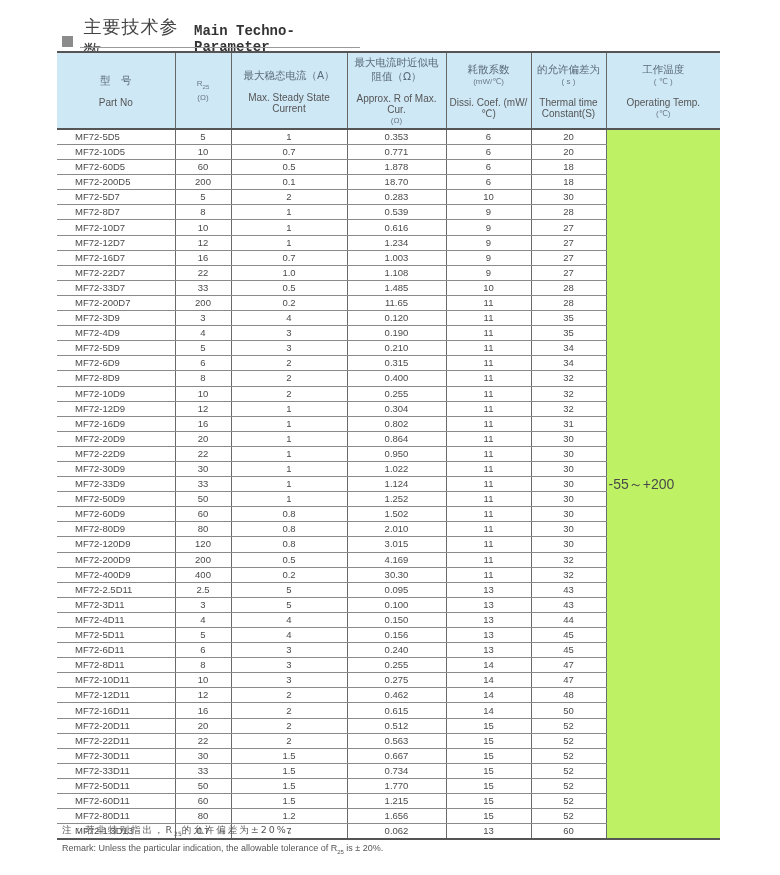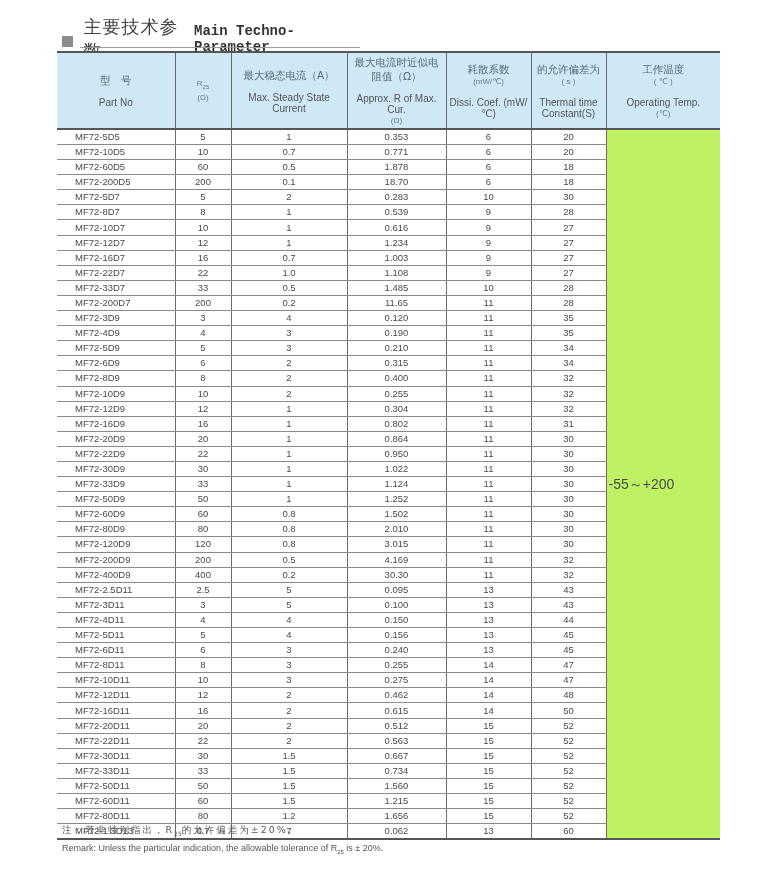--- a/index.html
+++ b/index.html
@@ -443,21 +443,21 @@
         <td>33</td>
         <td>1.5</td>
         <td>0.734</td>
         <td>15</td>
         <td>52</td>
       </tr>
       <tr>
         <td class="part">MF72-50D11</td>
         <td>50</td>
         <td>1.5</td>
-        <td>1.560</td>
+        <td>1.770</td>
         <td>15</td>
         <td>52</td>
       </tr>
       <tr>
         <td class="part">MF72-60D11</td>
         <td>60</td>
         <td>1.5</td>
         <td>1.215</td>
         <td>15</td>
         <td>52</td>

